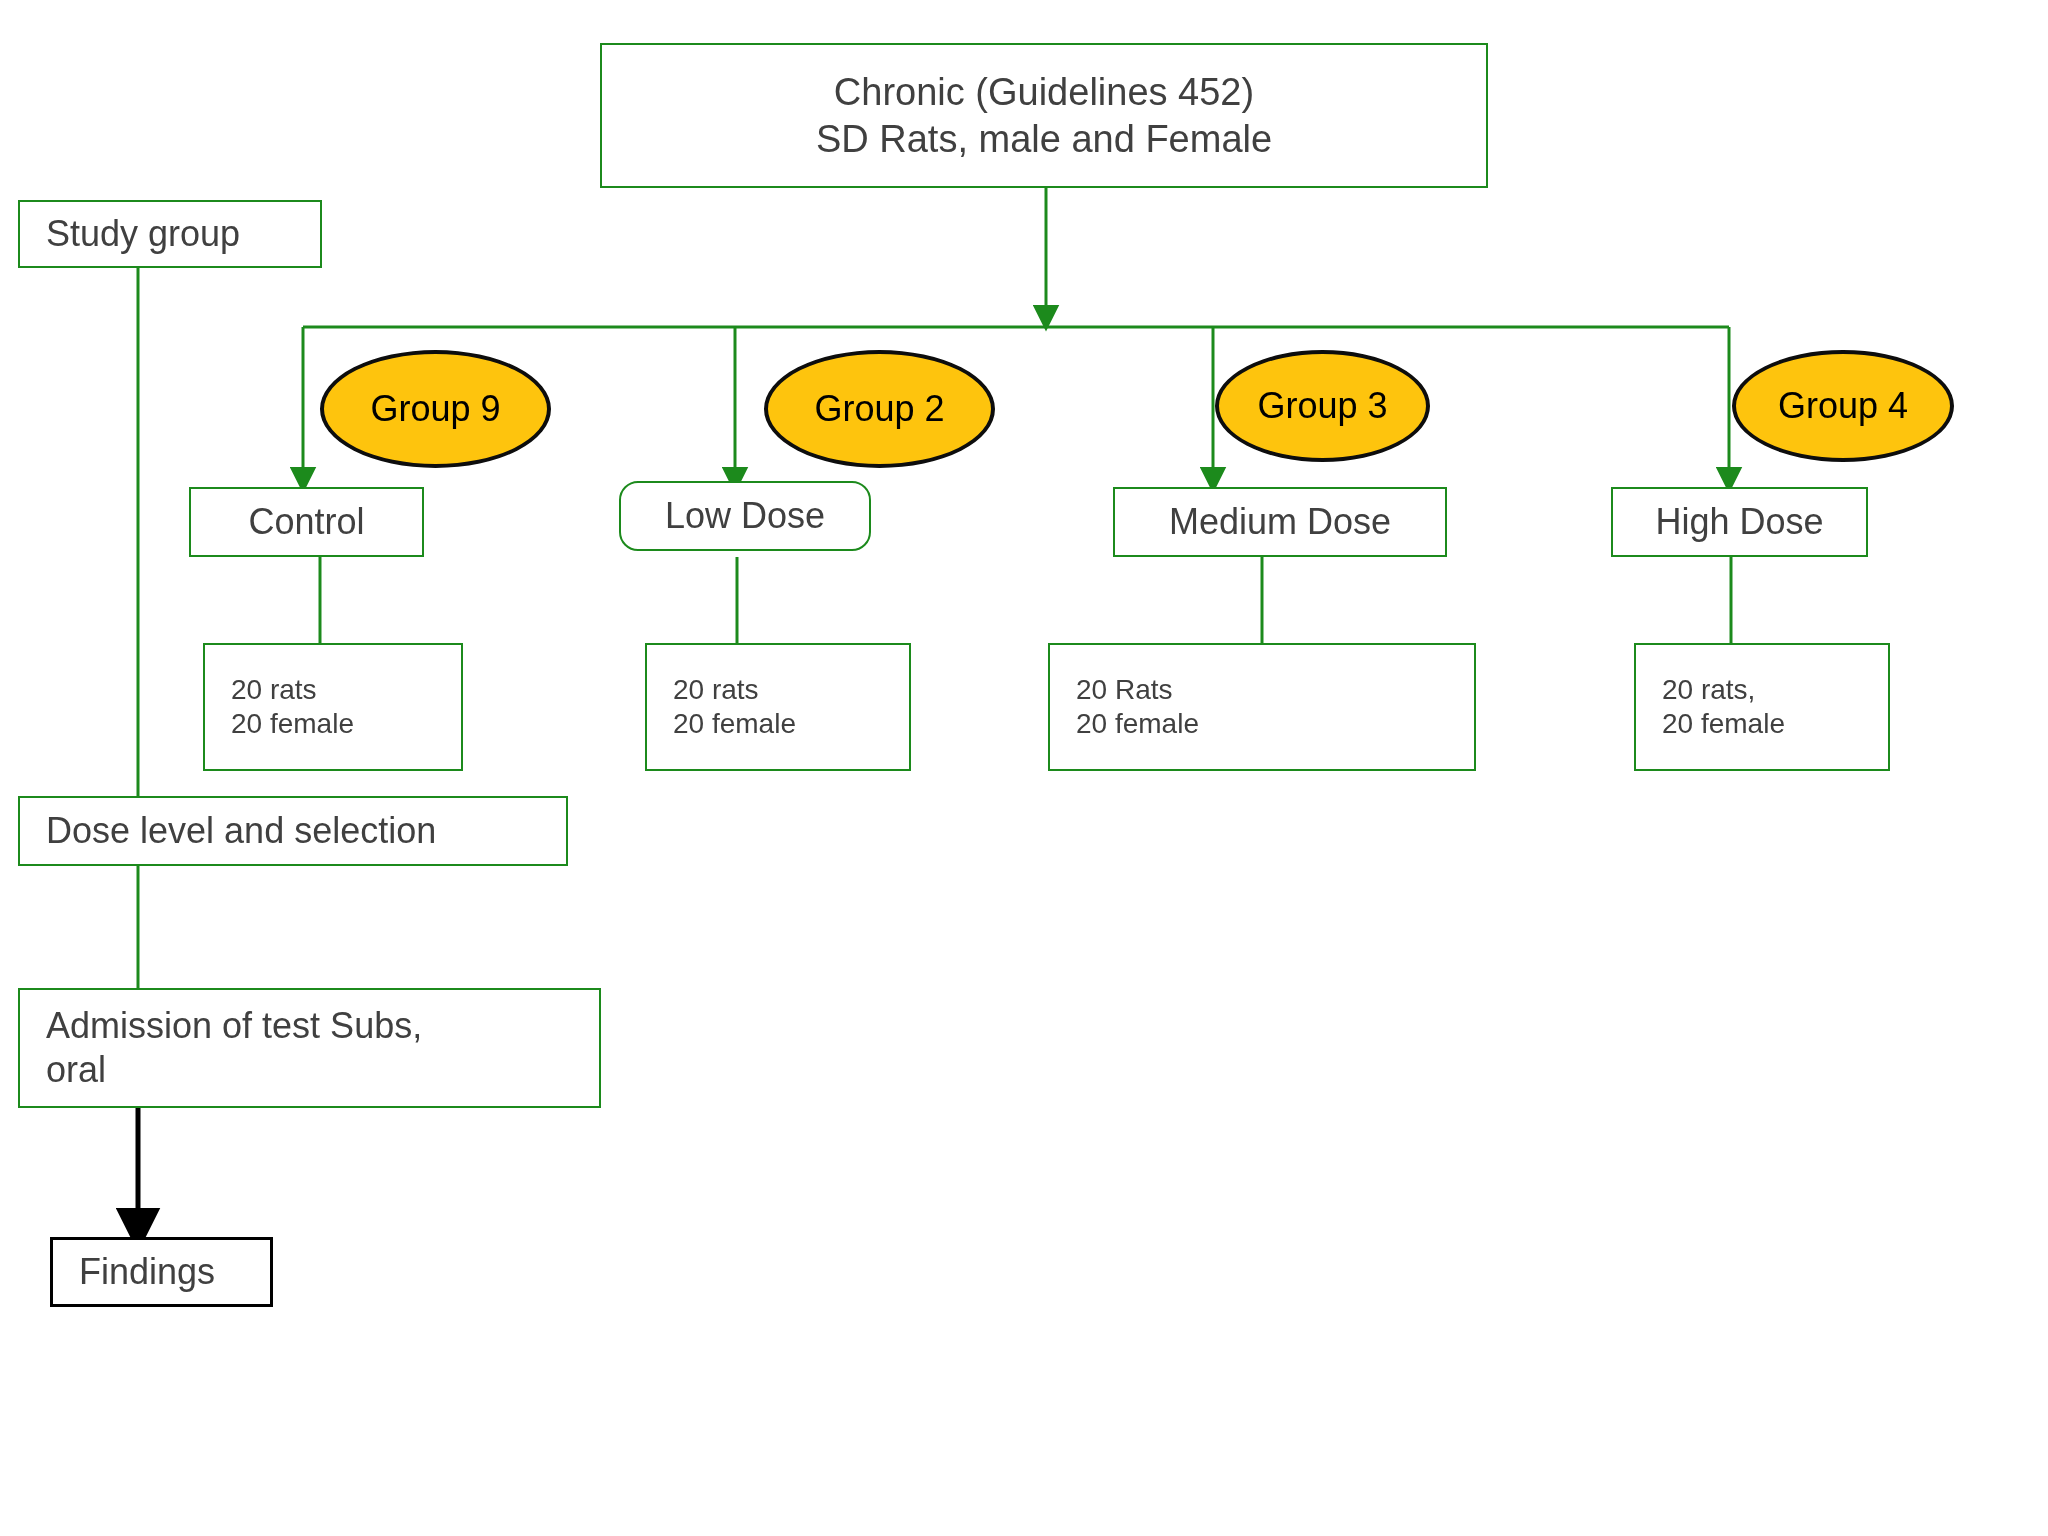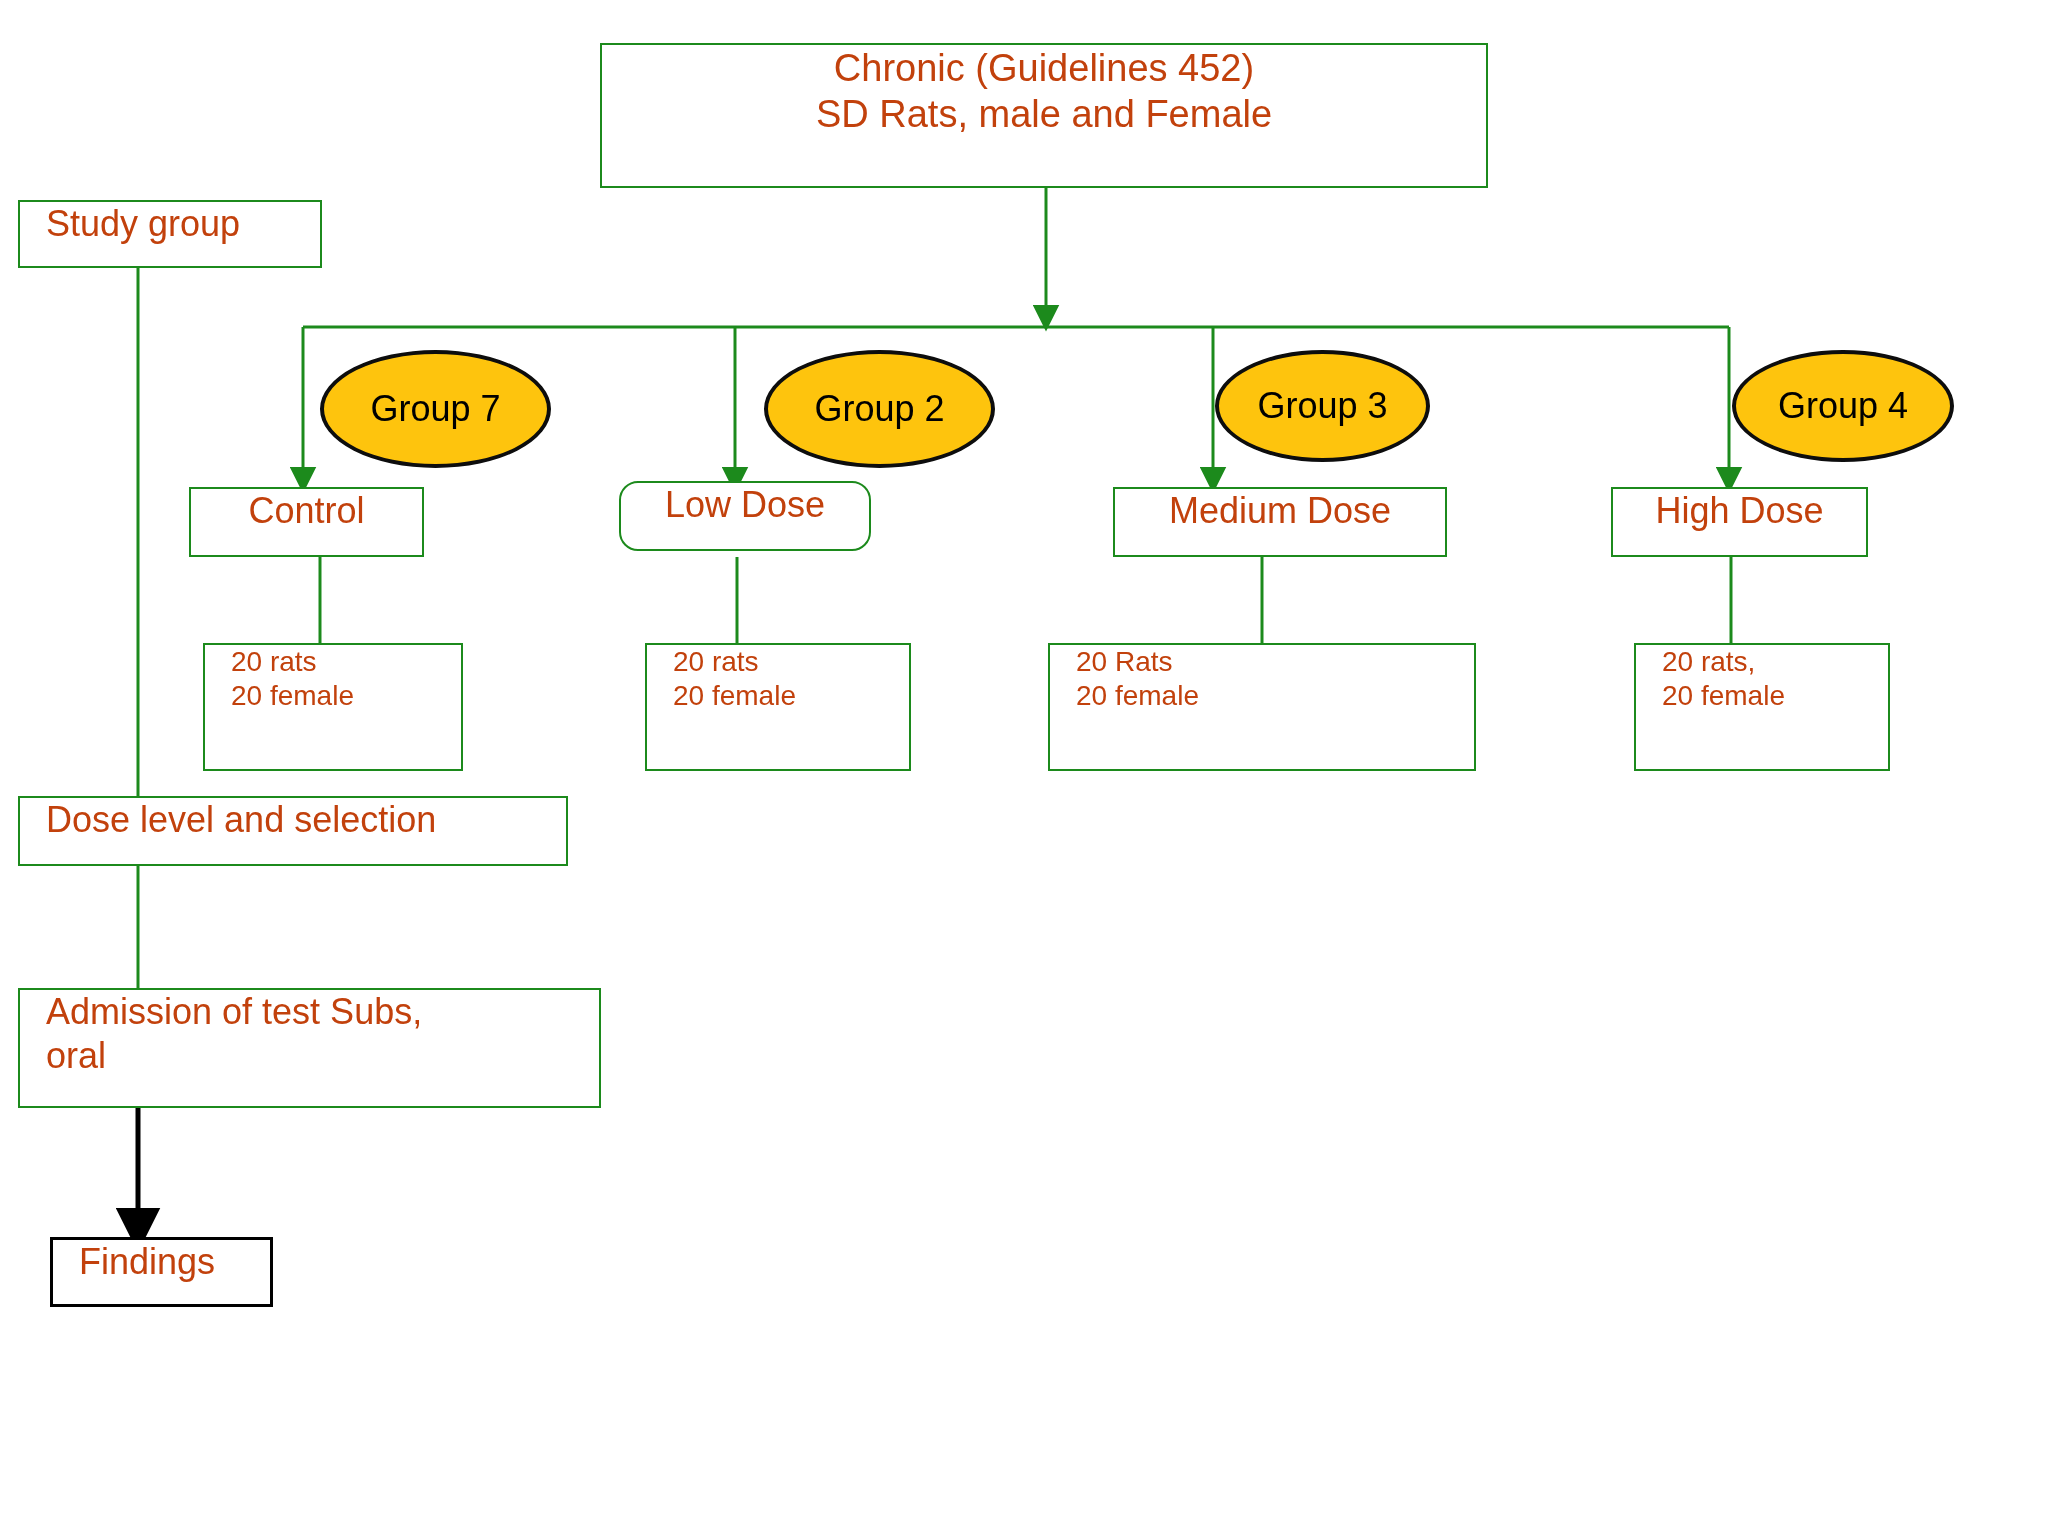--- a/index.html
+++ b/index.html
@@ -27,23 +27,23 @@
     height: 1536px;
   }
 
   
   .node {
     position: absolute;
     box-sizing: border-box;
     background: #ffffff;
     border: 2px solid #1c8a1c;
     display: flex;
-    align-items: flex-start;
+    align-items: center;
     font-family: "Liberation Sans", sans-serif;
-    color: #c2410c;
+    color: #404040;
     z-index: 3;
   }
   .node.center { justify-content: center; text-align: center; }
   .node.left   { justify-content: flex-start; text-align: left; }
   .node .txt {
     display: block;
     white-space: pre-line;
     line-height: 1.22;
   }
   .node.left .txt { padding-left: 26px; }
@@ -124,21 +124,21 @@
   <div class="node left t-side" style="left:18px; top:988px; width:583px; height:120px;">
     <span class="txt">Admission of test Subs,
 oral</span>
   </div>
 
   <div class="node left t-side black-border" style="left:50px; top:1237px; width:223px; height:70px;">
     <span class="txt">Findings</span>
   </div>
 
   <div class="oval t-oval" style="left:320px; top:350px; width:231px; height:118px;">
-    <span class="txt">Group 7</span>
+    <span class="txt">Group 9</span>
   </div>
   <div class="node center t-dose" style="left:189px; top:487px; width:235px; height:70px;">
     <span class="txt">Control</span>
   </div>
   <div class="node left t-count" style="left:203px; top:643px; width:260px; height:128px;">
     <span class="txt">20 rats
 20 female</span>
   </div>
 
   <div class="oval t-oval" style="left:764px; top:350px; width:231px; height:118px;">

